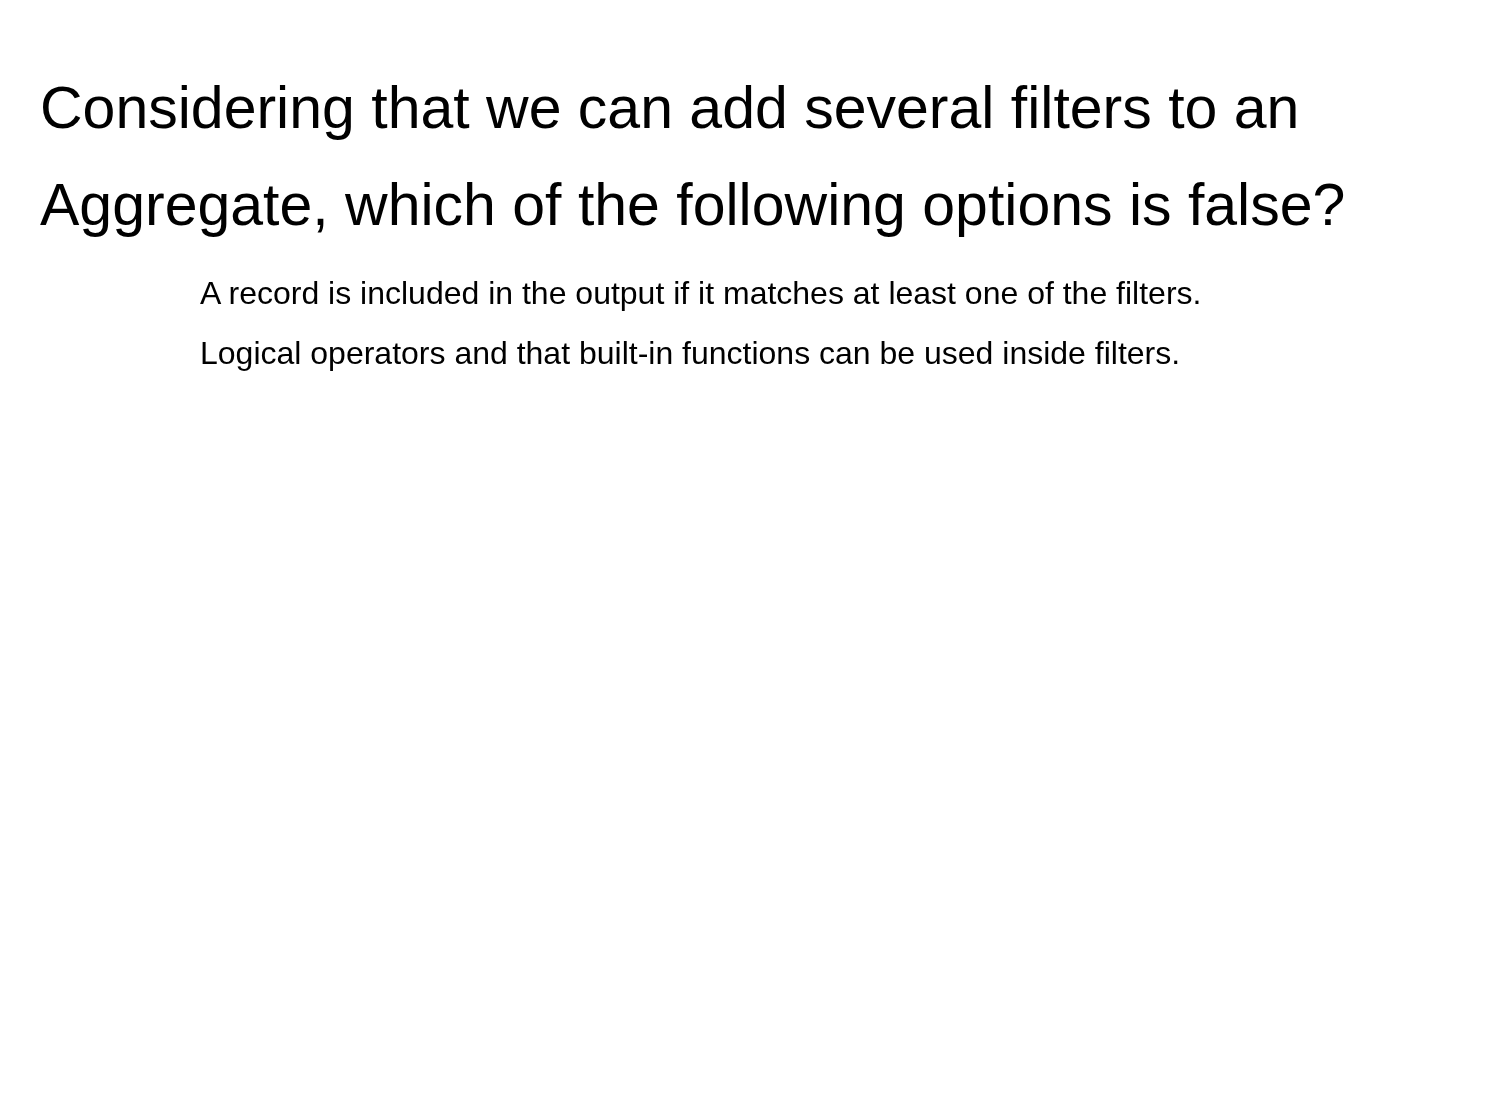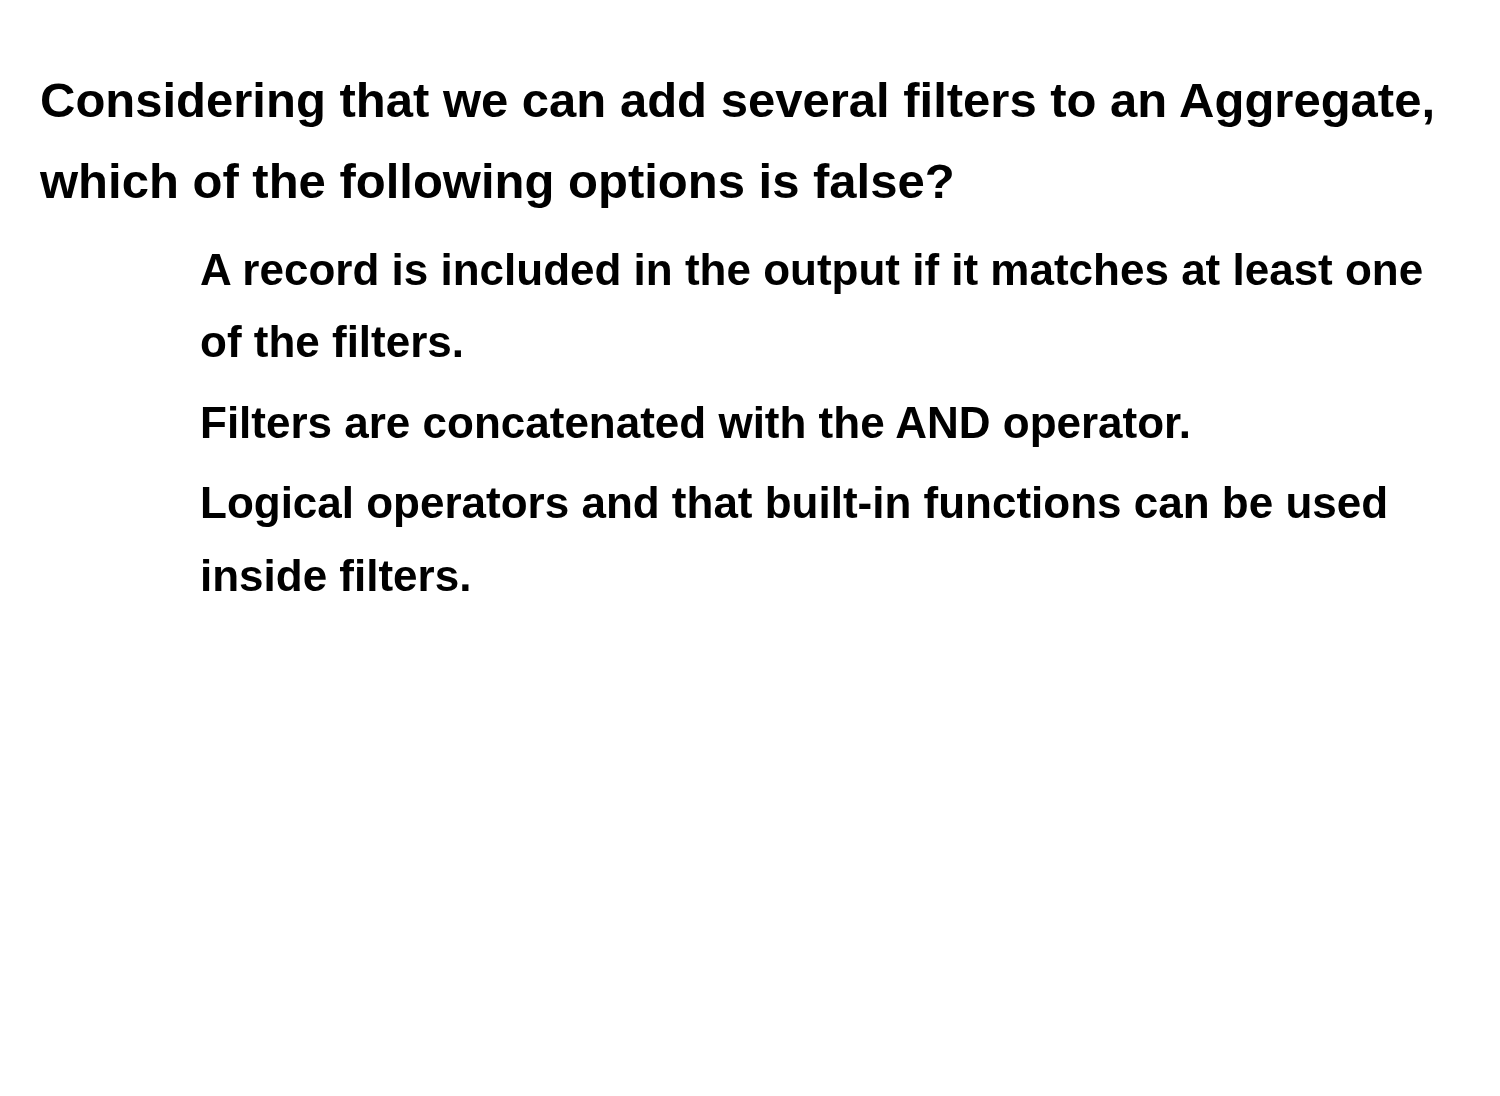--- a/index.html
+++ b/index.html
@@ -9,36 +9,35 @@
   }
   body {
     width: 1500px;
     height: 1096px;
     background: #ffffff;
     font-family: -apple-system, BlinkMacSystemFont, "Segoe UI", Helvetica, Arial, sans-serif;
     color: #000000;
     padding: 60px 40px 40px 40px;
   }
   .question-text {
-    font-size: 49px;
+    font-size: 59px;
     line-height: 1.65;
-    font-weight: 700;
+    font-weight: 400;
     margin-bottom: 12px;
   }
   .options {
     padding-left: 160px;
   }
   .option {
-    font-size: 44px;
+    font-size: 32px;
     line-height: 1.65;
-    font-weight: 700;
+    font-weight: 400;
     margin-bottom: 8px;
   }
 </style>
 </head>
 <body>
 
 <div class="question-text">Considering that we can add several filters to an Aggregate, which of the following options is false?</div>
 <div class="options">
   <div class="option">A record is included in the output if it matches at least one of the filters.</div>
-  <div class="option">Filters are concatenated with the AND operator.</div>
   <div class="option">Logical operators and that built-in functions can be used inside filters.</div>
 </div>
 
 </body></html>

